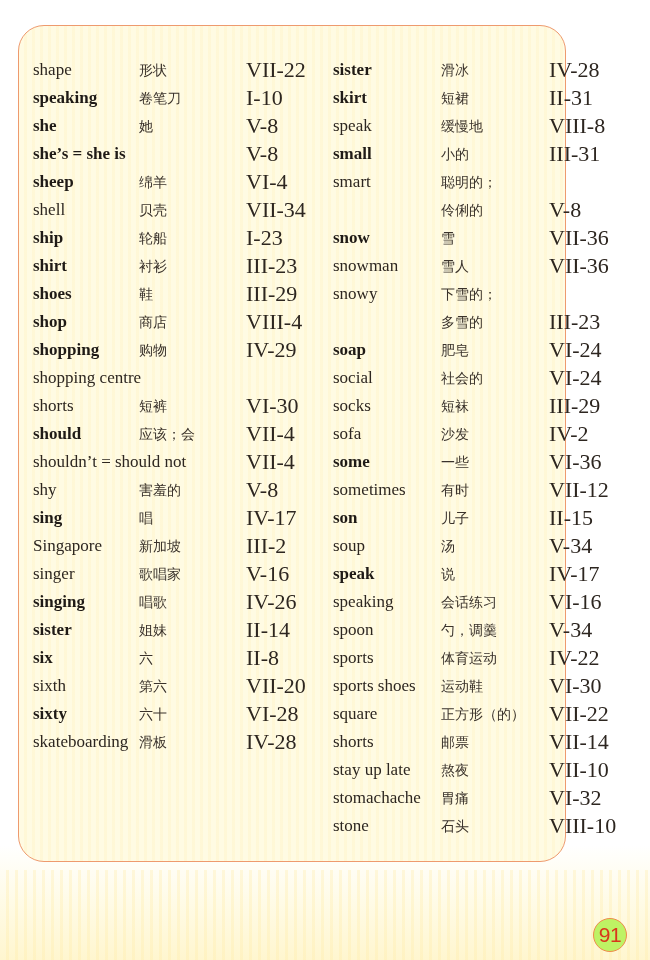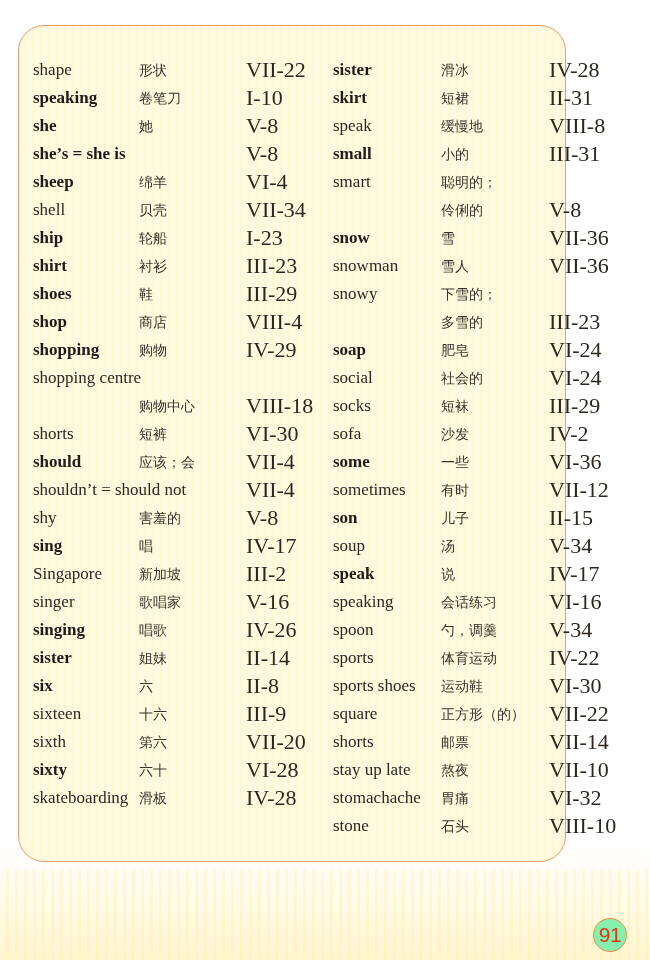--- a/index.html
+++ b/index.html
@@ -69,21 +69,21 @@
     .col-right .cn { left: 108px; }
     .col-right .ref { left: 216px; }
 
     .page-number {
       position: absolute;
       left: 593px;
       top: 918px;
       width: 34px;
       height: 34px;
       border-radius: 50%;
-      background: #86efac;
+      background: #bef264;
       border: 1.5px solid #f08b4a;
       box-sizing: border-box;
       color: #d9361c;
       font-family: "Liberation Sans", "DejaVu Sans", sans-serif;
       font-size: 21px;
       line-height: 31px;
       text-align: center;
       letter-spacing: -0.5px;
     }
   </style>
@@ -148,25 +148,20 @@
         <span class="word bold">shopping</span>
         <span class="cn">购物</span>
         <span class="ref">IV-29</span>
       </div>
       <div class="row">
         <span class="word">shopping centre</span>
         <span class="cn"></span>
         <span class="ref"></span>
       </div>
       <div class="row">
-        <span class="word"></span>
-        <span class="cn">购物中心</span>
-        <span class="ref">VIII-18</span>
-      </div>
-      <div class="row">
         <span class="word">shorts</span>
         <span class="cn">短裤</span>
         <span class="ref">VI-30</span>
       </div>
       <div class="row">
         <span class="word bold">should</span>
         <span class="cn">应该；会</span>
         <span class="ref">VII-4</span>
       </div>
       <div class="row">
@@ -203,25 +198,20 @@
         <span class="word bold">sister</span>
         <span class="cn">姐妹</span>
         <span class="ref">II-14</span>
       </div>
       <div class="row">
         <span class="word bold">six</span>
         <span class="cn">六</span>
         <span class="ref">II-8</span>
       </div>
       <div class="row">
-        <span class="word">sixteen</span>
-        <span class="cn">十六</span>
-        <span class="ref">III-9</span>
-      </div>
-      <div class="row">
         <span class="word">sixth</span>
         <span class="cn">第六</span>
         <span class="ref">VII-20</span>
       </div>
       <div class="row">
         <span class="word bold">sixty</span>
         <span class="cn">六十</span>
         <span class="ref">VI-28</span>
       </div>
       <div class="row">

